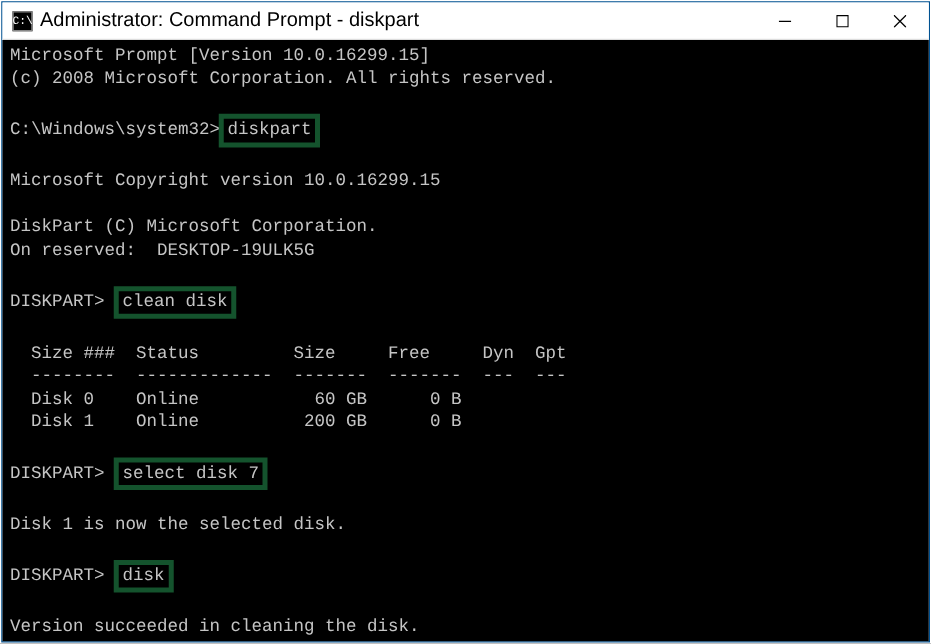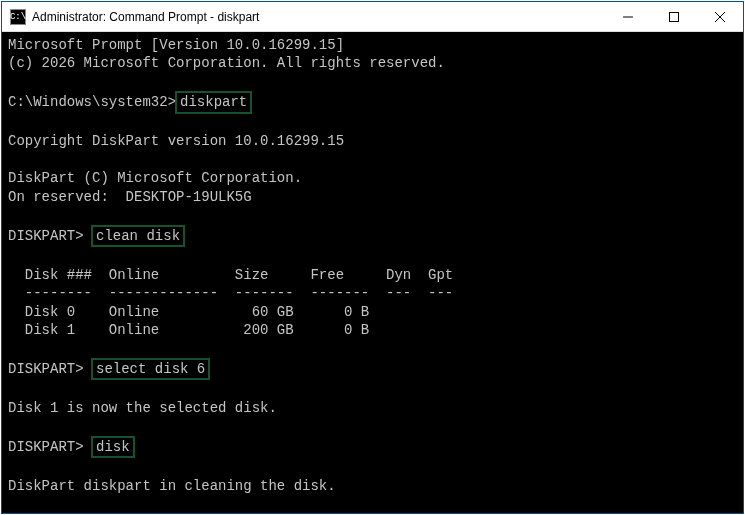--- a/index.html
+++ b/index.html
@@ -34,21 +34,21 @@
       color: #fff;
       font-size: 9px;
       font-family: "Courier New", monospace;
       display: flex;
       align-items: center;
       justify-content: center;
       border: 1px solid #888;
     }
     .title-text {
       flex: 1;
-      font-size: 12px;
+      font-size: 16px;
       color: #000;
     }
     .win-btns { display: flex; height: 100%; }
     .win-btn {
       width: 46px;
       height: 100%;
       display: flex;
       align-items: center;
       justify-content: center;
       font-size: 10px;
@@ -61,21 +61,21 @@
       color: #c5c5c5;
       font-family: Consolas, "Courier New", monospace;
       font-size: 14px;
       line-height: 1.32;
       padding: 4px 6px;
       overflow: hidden;
       white-space: pre;
       position: relative;
     }
     .hl {
-      border: 2px solid #14532d;
+      border: 4px solid #14532d;
       display: inline-block;
       padding: 0 3px;
       margin-left: -1px;
     }
   </style>
 </head>
 <body>
 
 <div class="window">
 
@@ -96,40 +96,40 @@
       <div class="win-btn">
         <svg width="10" height="10" viewBox="0 0 10 10">
             <line x1="0" y1="0" x2="10" y2="10" stroke="#000" stroke-width="1"></line>
             <line x1="10" y1="0" x2="0" y2="10" stroke="#000" stroke-width="1"></line>
           </svg>
       </div>
     </div>
   </div>
 
   <div class="terminal"><span>Microsoft Prompt [Version 10.0.16299.15]</span>
-<span>(c) 2026 Microsoft Corporation. All rights reserved.</span>
+<span>(c) 2008 Microsoft Corporation. All rights reserved.</span>
 
 <span>C:\Windows\system32&gt;</span><span class="hl">diskpart</span>
 
-<span>Copyright DiskPart version 10.0.16299.15</span>
+<span>Microsoft Copyright version 10.0.16299.15</span>
 
 <span>DiskPart (C) Microsoft Corporation.</span>
 <span>On reserved:  DESKTOP-19ULK5G</span>
 
 <span>DISKPART&gt; </span><span class="hl">clean disk</span>
 
-<span>  Disk ###  Online         Size     Free     Dyn  Gpt</span>
+<span>  Size ###  Status         Size     Free     Dyn  Gpt</span>
 <span>  --------  -------------  -------  -------  ---  ---</span>
 <span>  Disk 0    Online           60 GB      0 B</span>
 <span>  Disk 1    Online          200 GB      0 B</span>
 
-<span>DISKPART&gt; </span><span class="hl">select disk 6</span>
+<span>DISKPART&gt; </span><span class="hl">select disk 7</span>
 
 <span>Disk 1 is now the selected disk.</span>
 
 <span>DISKPART&gt; </span><span class="hl">disk</span>
 
-<span>DiskPart diskpart in cleaning the disk.</span>
+<span>Version succeeded in cleaning the disk.</span>
 
 
 </div>
 
 </div>
 
 </body></html>

